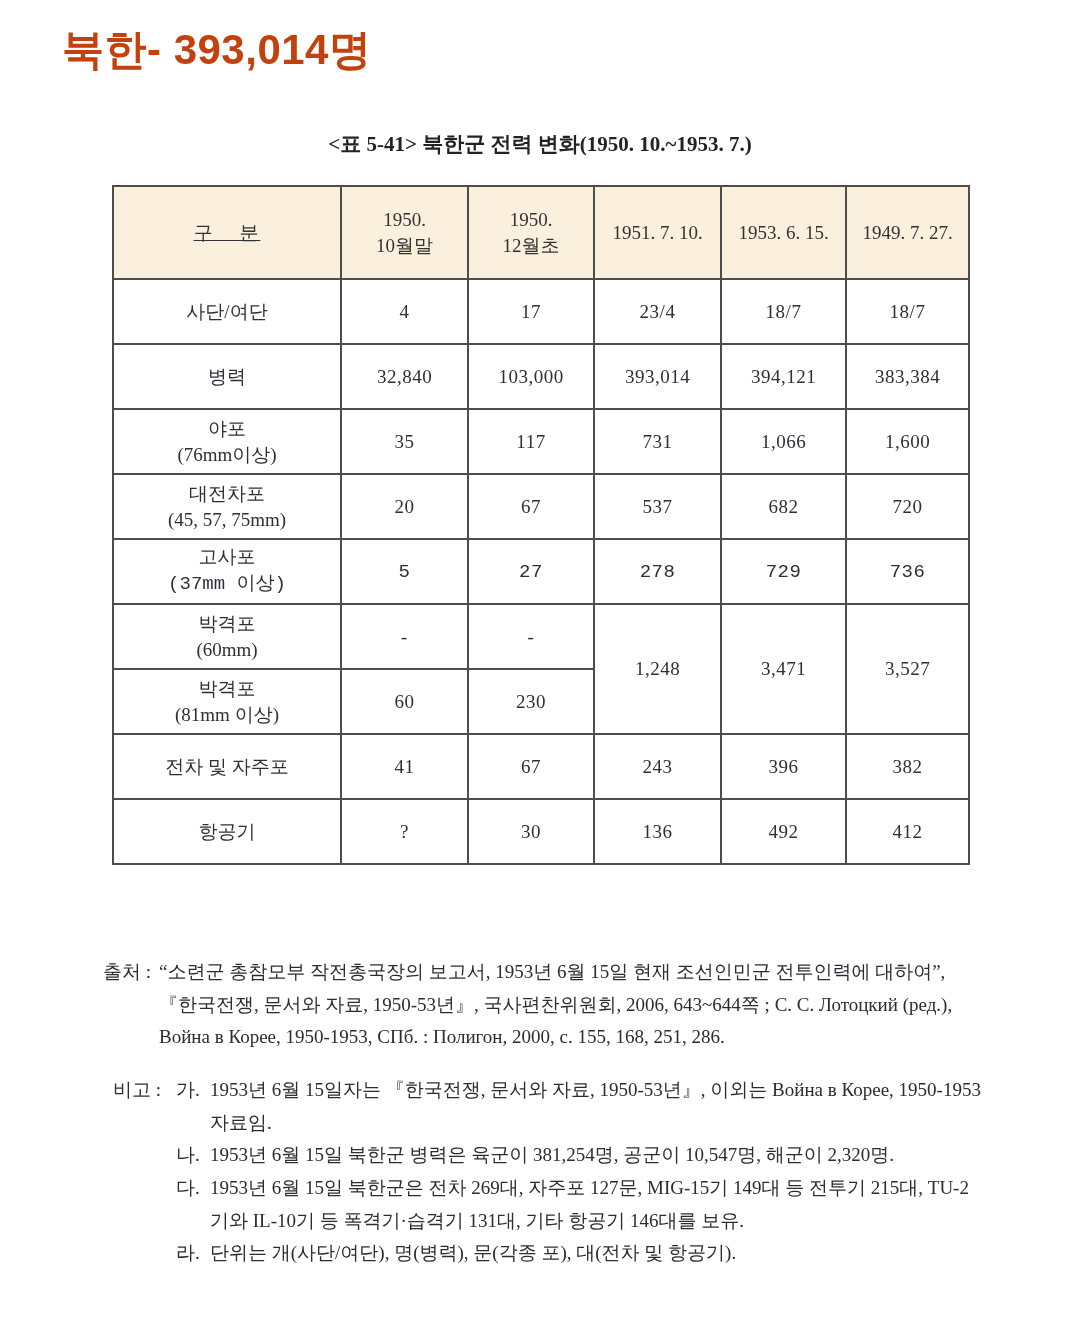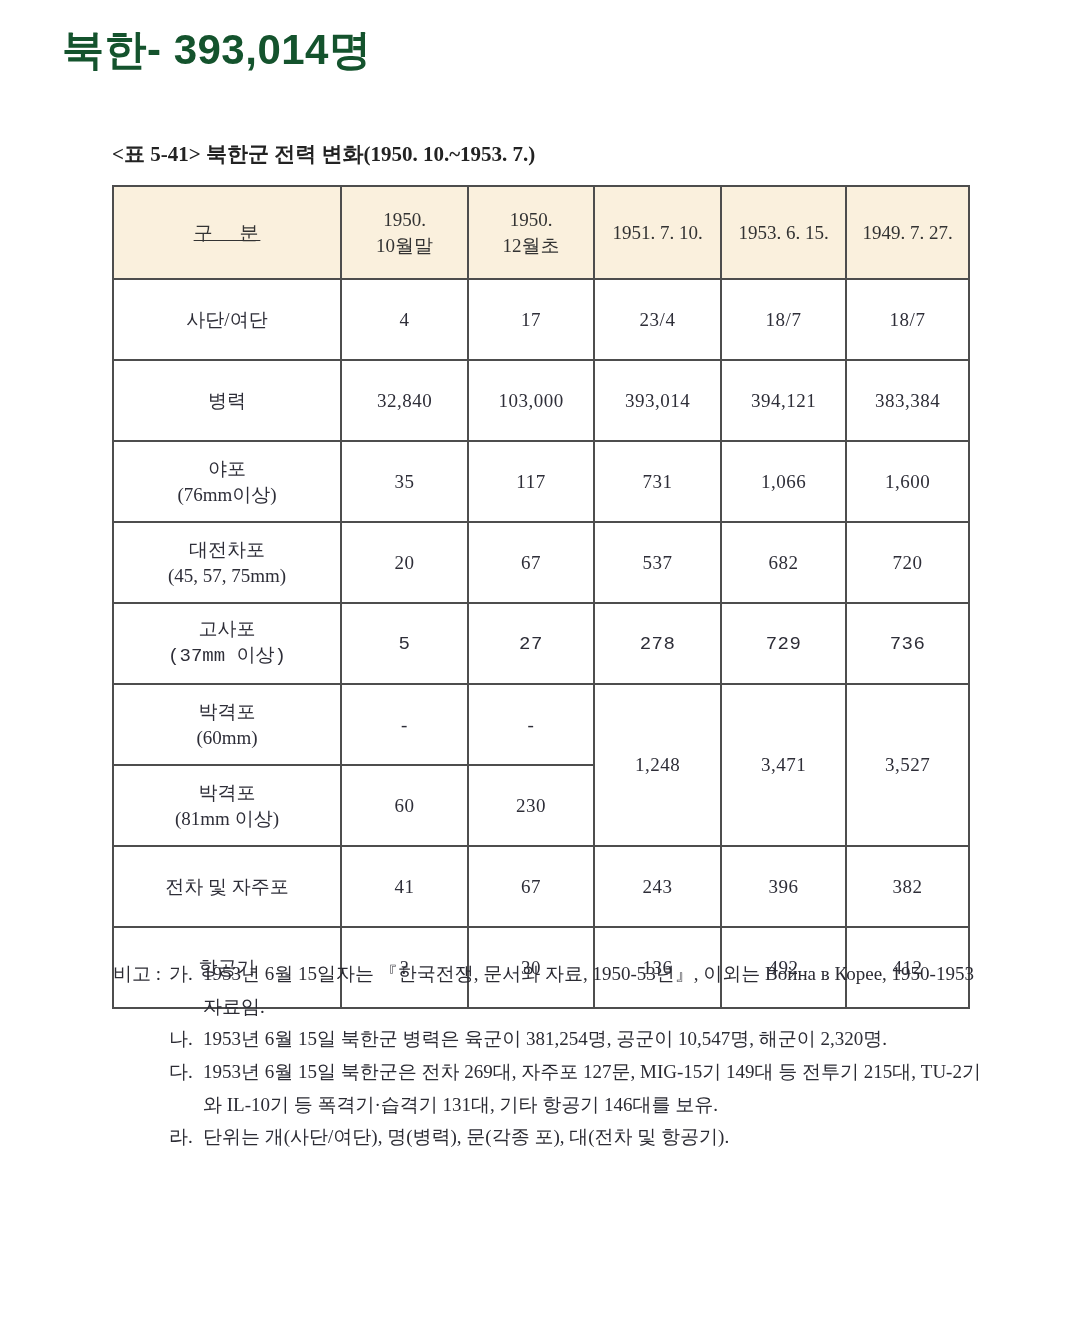--- a/index.html
+++ b/index.html
@@ -5,60 +5,60 @@
   html,body{margin:0;padding:0;}
   body{
     width:1079px;height:1328px;position:relative;
     background:#ffffff;
     font-family:"Liberation Serif","DejaVu Serif",serif;
     color:#2e2e38;
   }
   .page-title{
     position:absolute;left:62px;top:22px;margin:0;
     font-family:"Liberation Sans","DejaVu Sans",sans-serif;
-    font-size:42px;font-weight:600;color:#14532d;letter-spacing:0.5px;
+    font-size:42px;font-weight:600;color:#c2410c;letter-spacing:0.5px;
   }
   .table-caption{
-    position:absolute;left:112px;top:140px;width:856px;
-    font-size:21px;font-weight:700;color:#222;
+    position:absolute;left:112px;top:130px;width:856px;
+    text-align:center;font-size:21px;font-weight:700;color:#222;
   }
   table.force-table{
     position:absolute;left:112px;top:185px;
     width:856px;border-collapse:collapse;table-layout:fixed;
     font-size:19px;color:#2e2e38;
   }
   table.force-table th,
   table.force-table td{
     border:2px solid #4d4d4d;
     text-align:center;vertical-align:middle;
     padding:0 4px;overflow:hidden;
   }
   table.force-table thead tr{height:93px;}
-  table.force-table tbody tr{height:81px;}
+  table.force-table tbody tr{height:65px;}
   tr.r-sadan{height:70px;}
   tr.r-byeong{height:77px;}
   tr.r-yapo{height:75px;}
   tr.r-gosa{height:77px;font-family:Liberation Mono, monospace;}
   tr.r-bak60{height:72px;}
   tr.r-hang{height:75px;padding-left:32px;}
   table.force-table th{
     background:#faf0dd;font-weight:500;color:#333;
   }
   .hdr-line{line-height:1.35;}
   .gubun{word-spacing:18px;letter-spacing:2px;text-decoration:underline;}
   .lbl{line-height:1.35;}
   .num{letter-spacing:0.5px;}
   .notes{
     position:absolute;left:103px;top:956px;width:880px;
     font-size:19px;line-height:1.72;color:#2b2b33;
   }
   .note-row{display:flex;align-items:flex-start;}
   .note-label{flex:0 0 56px;white-space:nowrap;}
   .note-body{flex:1;}
-  .remark-row{margin-top:2px;padding-left:10px;}
+  .remark-row{margin-top:20px;padding-left:10px;gap:7px;}
   .remark{display:flex;align-items:flex-start;}
   .remark-marker{flex:0 0 34px;}
   .remark-text{flex:1;}
 </style>
 </head>
 <body>
 
 <h1 class="page-title">북한- 393,014명</h1>
 
 <div class="table-caption">&lt;표 5-41&gt; 북한군 전력 변화(1950. 10.~1953. 7.)</div>
@@ -186,20 +186,24 @@
       <td class="num">?</td>
       <td class="num">30</td>
       <td class="num">136</td>
       <td class="num">492</td>
       <td class="num">412</td>
     </tr>
   </tbody>
 </table>
 
 <div class="notes">
+  <div class="note-row">
+    <span class="note-label">출처 :</span>
+    <span class="note-body">“소련군 총참모부 작전총국장의 보고서, 1953년 6월 15일 현재 조선인민군 전투인력에 대하여”, 『한국전쟁, 문서와 자료, 1950-53년』, 국사편찬위원회, 2006, 643~644쪽 ; С. С. Лотоцкий (ред.), Война в Корее, 1950-1953, СПб. : Полигон, 2000, с. 155, 168, 251, 286.</span>
+  </div>
   <div class="note-row remark-row">
     <span class="note-label">비고 :</span>
     <div class="note-body">
       <div class="remark">
         <span class="remark-marker">가.</span>
         <span class="remark-text">1953년 6월 15일자는 『한국전쟁, 문서와 자료, 1950-53년』, 이외는 Война в Корее, 1950-1953 자료임.</span>
       </div>
       <div class="remark">
         <span class="remark-marker">나.</span>
         <span class="remark-text">1953년 6월 15일 북한군 병력은 육군이 381,254명, 공군이 10,547명, 해군이 2,320명.</span>

